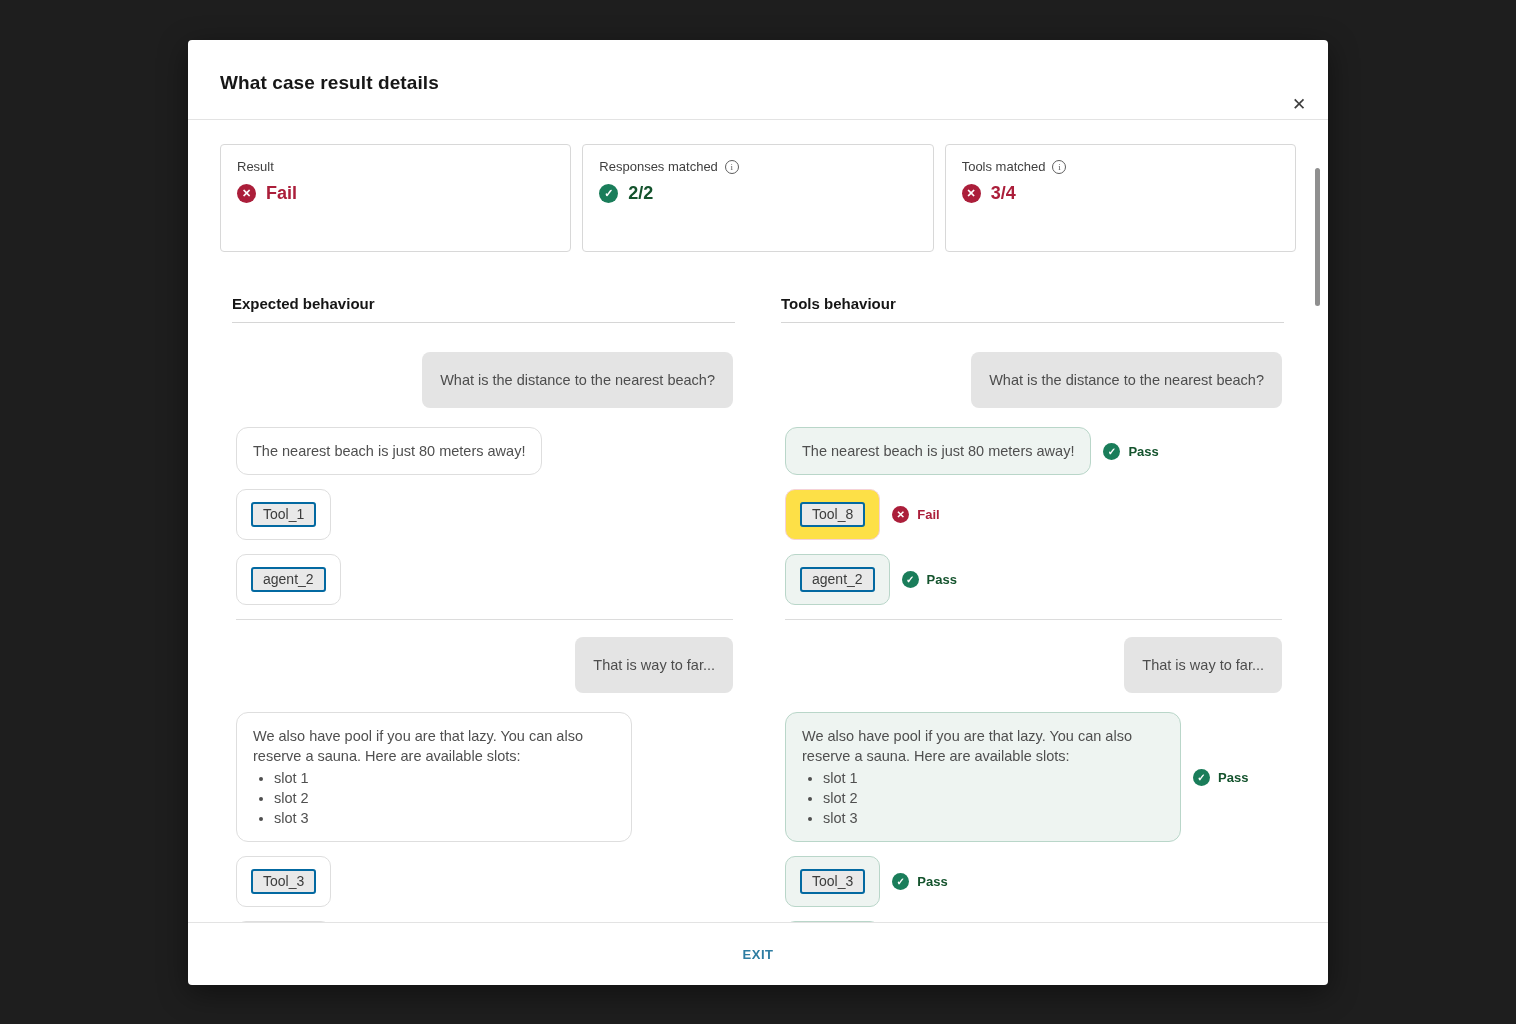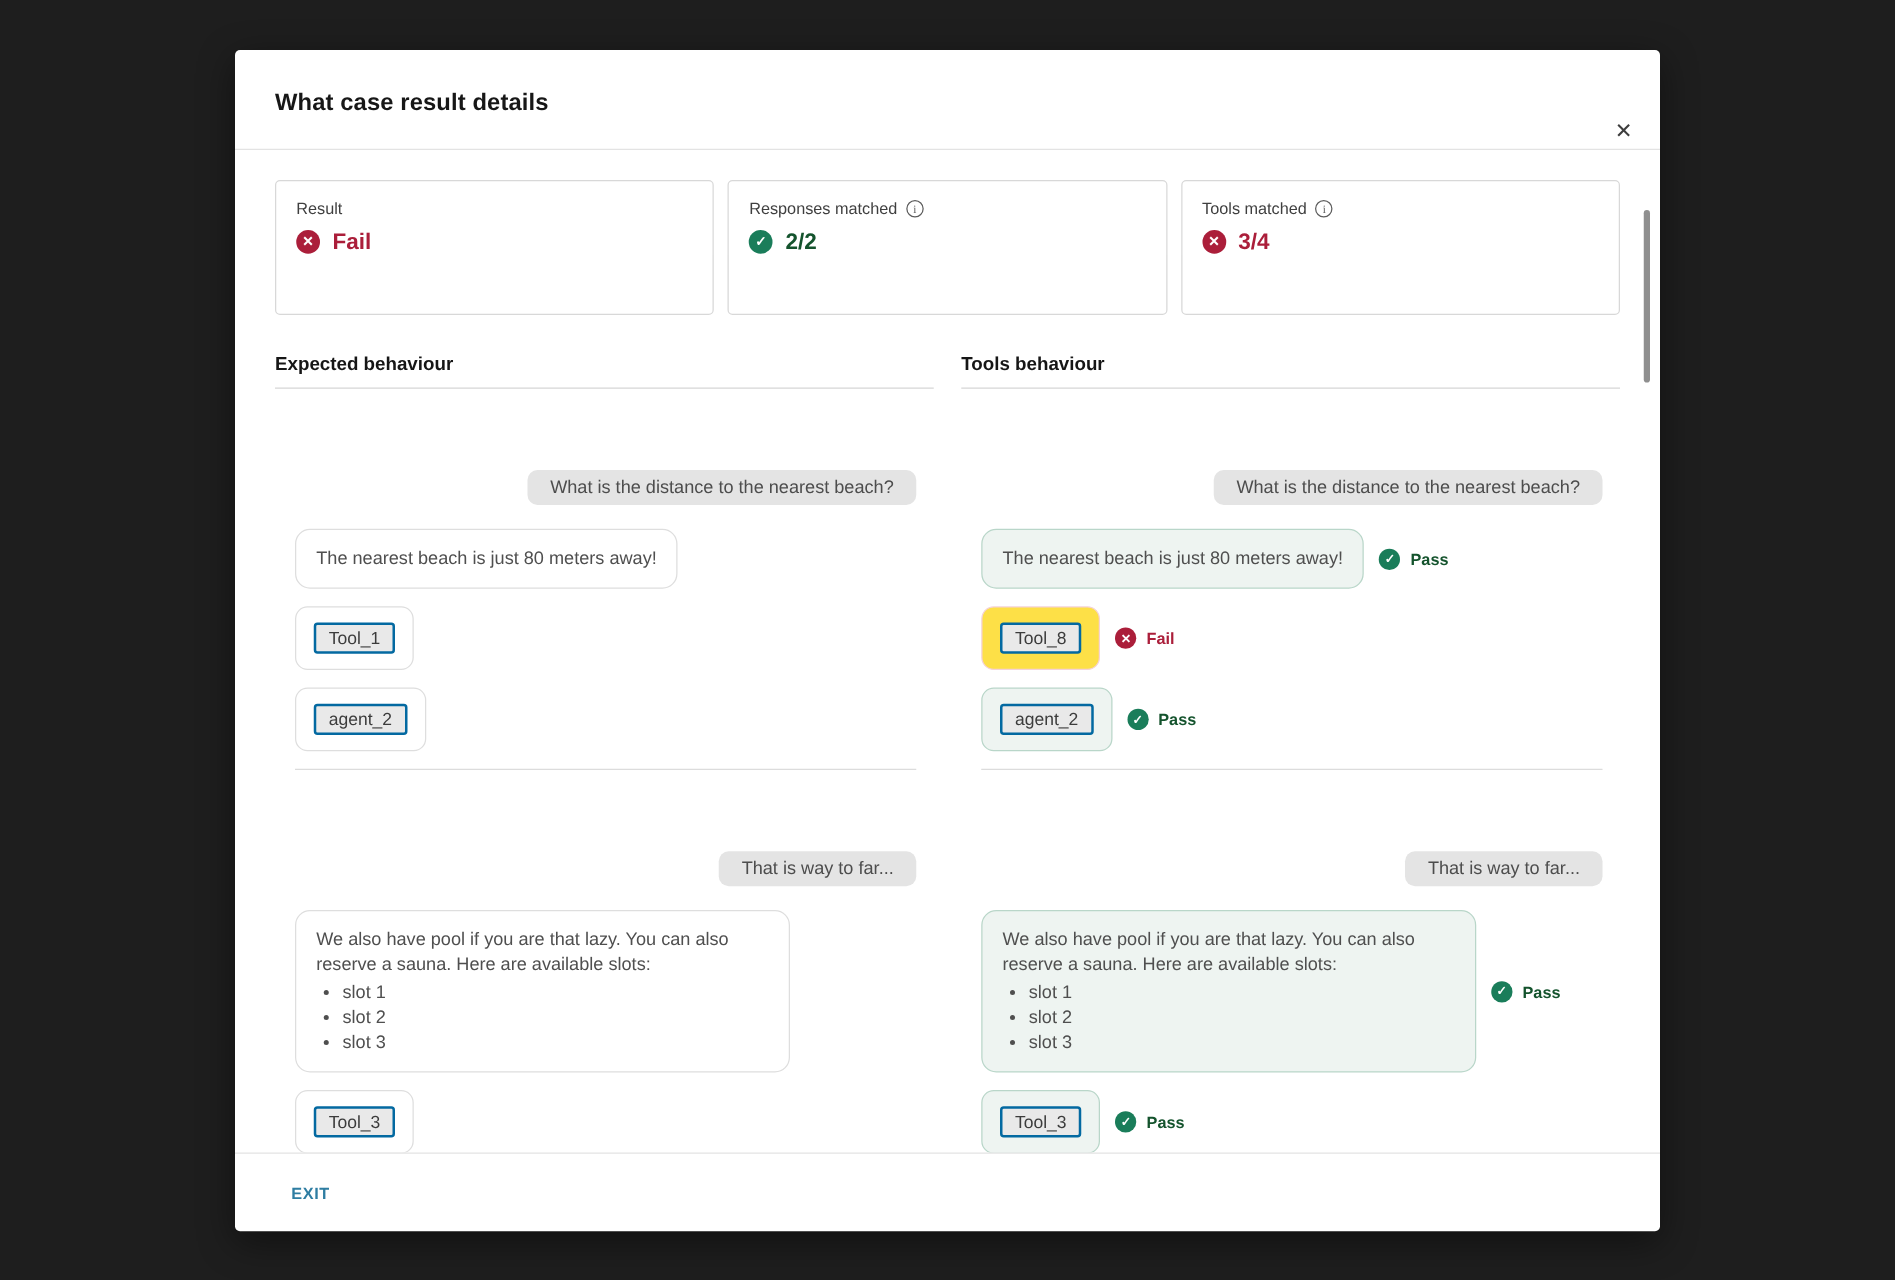--- a/index.html
+++ b/index.html
@@ -69,31 +69,31 @@
   }
   .card-value { font-size: 18px; font-weight: 700; }
   .status-pass-bg { background: #1a7d5a; }
   .status-fail-bg { background: #ab1e3a; }
   .text-pass { color: #14532d; }
   .text-fail { color: #ab1e3a; }
   
   .columns { display: flex; gap: 22px; margin-top: 31px; }
   .col { flex: 1; min-width: 0; }
   .col-header {
-    margin: 0; padding-bottom: 10px;
+    margin: 12px; padding-bottom: 10px;
     font-size: 15px; font-weight: 700; color: #161616;
     border-bottom: 1px solid #d6d6d6;
   }
   .chat { padding: 17px 14px 0 16px; }
   .row { display: flex; align-items: center; margin-bottom: 14px; }
   .row.user { justify-content: flex-end; margin-bottom: 19px; }
   .bubble-user {
     background: #e4e4e4; border-radius: 8px;
-    padding: 4px 18px;
-    font-size: 14.5px; color: #4d4d4d; line-height: 20px; margin-top: 48px;
+    padding: 18px 18px;
+    font-size: 14.5px; color: #4d4d4d; line-height: 20px;
   }
   .bubble-ai {
     background: #ffffff;
     border: 1px solid #dedede; border-radius: 12px;
     padding: 13px 16px;
     font-size: 14.5px; color: #4f4f4f; line-height: 20px;
     max-width: 396px;
   }
   .bubble-ai.pass { background: #eef4f1; border-color: #b9d6c9; }
   .bubble-ai ul { margin: 2px 0 0; padding-left: 21px; }
@@ -117,21 +117,21 @@
     display: inline-flex; align-items: center; justify-content: center;
     color: #fff; font-size: 10px; font-weight: 700;
   }
   .badge-label { font-size: 13px; font-weight: 700; }
   .turn-divider { border-top: 1px solid #dcdcdc; margin: 7px 0 17px; }
   
   .modal-footer {
     flex: 0 0 auto;
     border-top: 1px solid #e3e3e3;
     height: 63px;
-    display: flex; align-items: center; justify-content: flex-start;
+    display: flex; align-items: center; justify-content: center;
     padding: 0 45px;
   }
   .exit-btn {
     background: none; border: none; padding: 0;
     font-family: inherit;
     font-size: 13px; font-weight: 700; letter-spacing: 0.5px;
     color: #2e7da2; cursor: pointer;
   }
   
   .scroll-thumb {

